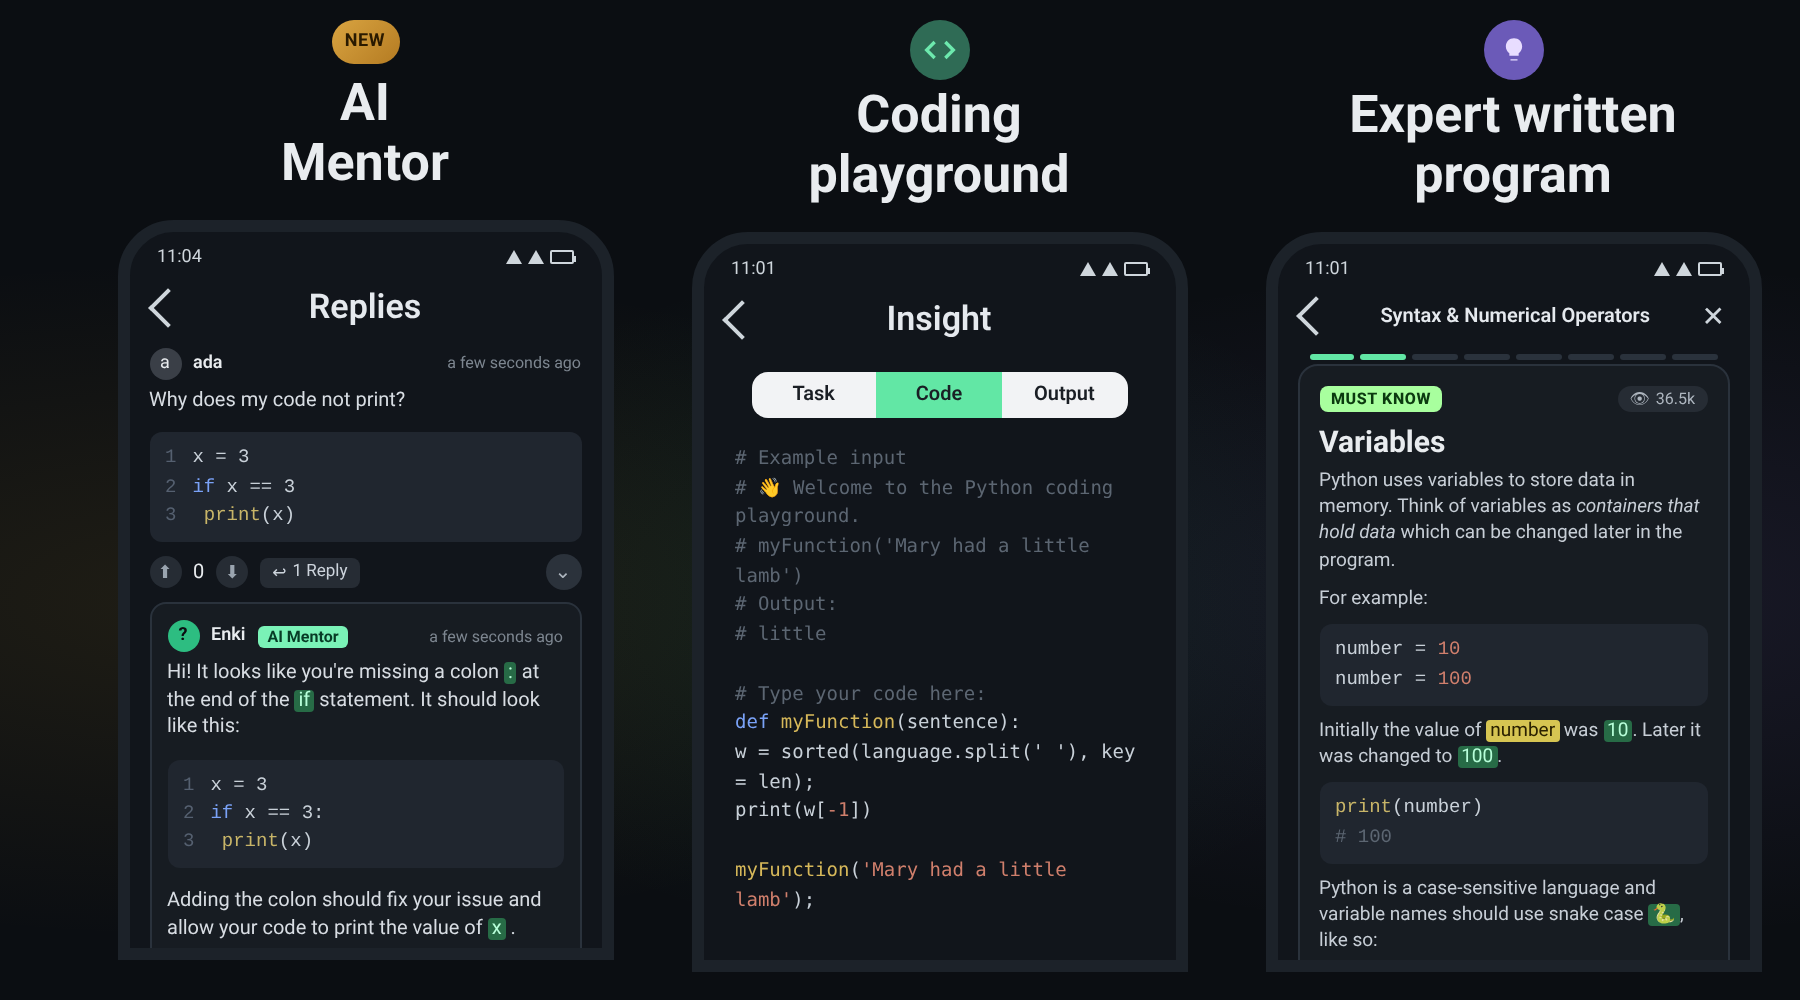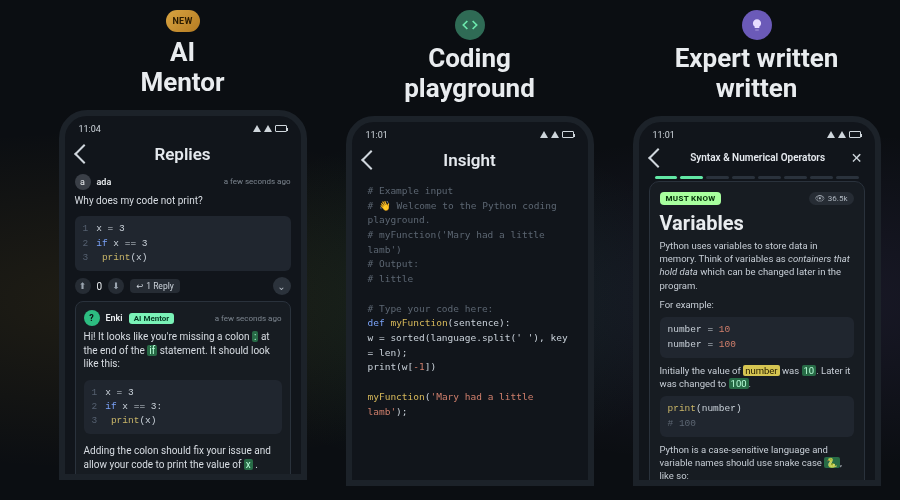--- a/index.html
+++ b/index.html
@@ -86,21 +86,21 @@
   .str { color:#d07f6c; }
   .py { color:#c9d1d9; }
 
   
   .progress { display:flex; gap:3px; padding:0 6px 2px; }
   .progress span { flex:1; height:3px; border-radius:2px; background:#2a323c; }
   .progress span.done { background:#62e7a5; }
   .lesson-card { background:#171c22; border:1px solid #2a323c; border-radius:10px; padding:10px; }
   .must { background:#a8ff9e; color:#0b3a0f; font-size:8px; font-weight:800; padding:2px 6px; border-radius:4px; letter-spacing:.3px; }
   .views { margin-left:auto; background:#262c34; border-radius:10px; padding:2px 6px; font-size:8px; color:#aeb6bf; display:flex; gap:3px; align-items:center; }
-  .h-var { font-size:20px; font-weight:700; margin:6px 0 4px; }
+  .h-var { font-size:15px; font-weight:700; margin:6px 0 4px; }
   .lesson-p { font-size:9.5px; color:#c7ced6; line-height:1.4; margin-bottom:6px; }
   .em { font-style:italic; }
   .hl-y { background:#d6c552; color:#2a2100; padding:0 2px; border-radius:2px; }
   .hl-g { background:#276b46; color:#b8ffda; padding:0 2px; border-radius:2px; }
   .num { color:#d07f6c; }
 </style>
 </head>
 <body>
 
 <div class="cols">
@@ -190,20 +190,25 @@
         <div class="status-icons">
           <span class="tri"></span>
           <span class="tri"></span>
           <span class="batt"></span>
         </div>
       </div>
       <div class="navrow">
         <span class="back"></span>
         <span class="navtitle">Insight</span>
         <span style="width:14px"></span>
+      </div>
+      <div class="seg">
+        <div>Task</div>
+        <div class="active">Code</div>
+        <div>Output</div>
       </div>
       <div class="editor">
         <div class="cm"># Example input</div>
         <div class="cm"># 👋 Welcome to the Python coding playground.</div>
         <div class="cm"># myFunction('Mary had a little lamb')</div>
         <div class="cm"># Output:</div>
         <div class="cm"># little</div>
         <div>&nbsp;</div>
         <div class="cm"># Type your code here:</div>
         <div><span class="def">def</span> <span class="id">myFunction</span><span class="py">(sentence):</span></div>
@@ -215,21 +220,21 @@
     </div>
   </div>
 
   <div class="col">
     <div class="icon-circ icon-bulb">
       <svg width="14" height="14" viewBox="0 0 24 24" fill="currentColor">
           <path d="M9 21h6v-1H9v1zm3-19C8 2 5 5 5 9c0 2.4 1.2 4.5 3 5.7V17h8v-2.3c1.8-1.2 3-3.3 3-5.7 0-4-3-7-7-7z"></path>
         </svg>
     </div>
     <div class="feature-title">
-      <span>Expert written</span><br><span>written</span>
+      <span>Expert written</span><br><span>program</span>
     </div>
     <div class="phone">
       <div class="statusbar">
         <span>11:01</span>
         <div class="status-icons">
           <span class="tri"></span>
           <span class="tri"></span>
           <span class="batt"></span>
         </div>
       </div>

